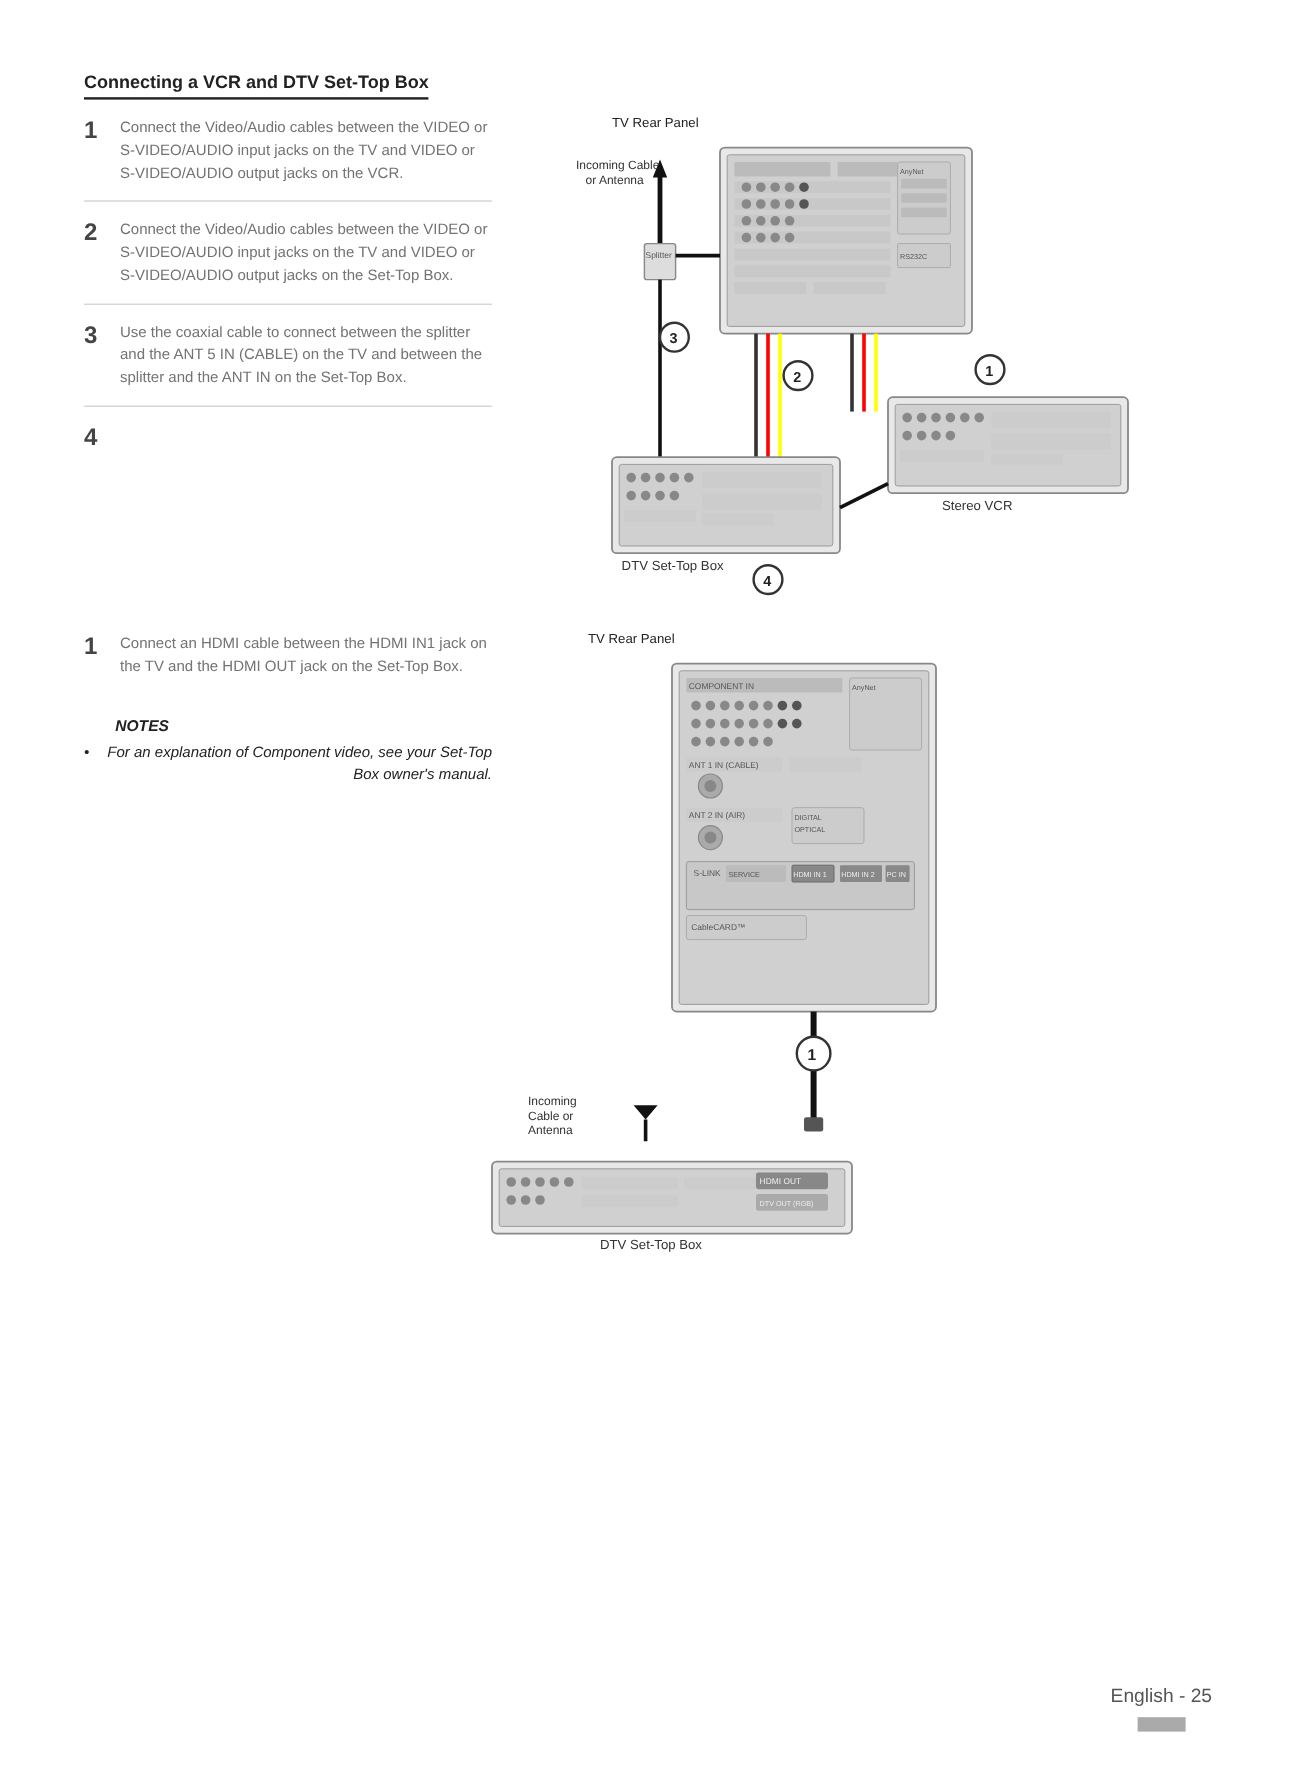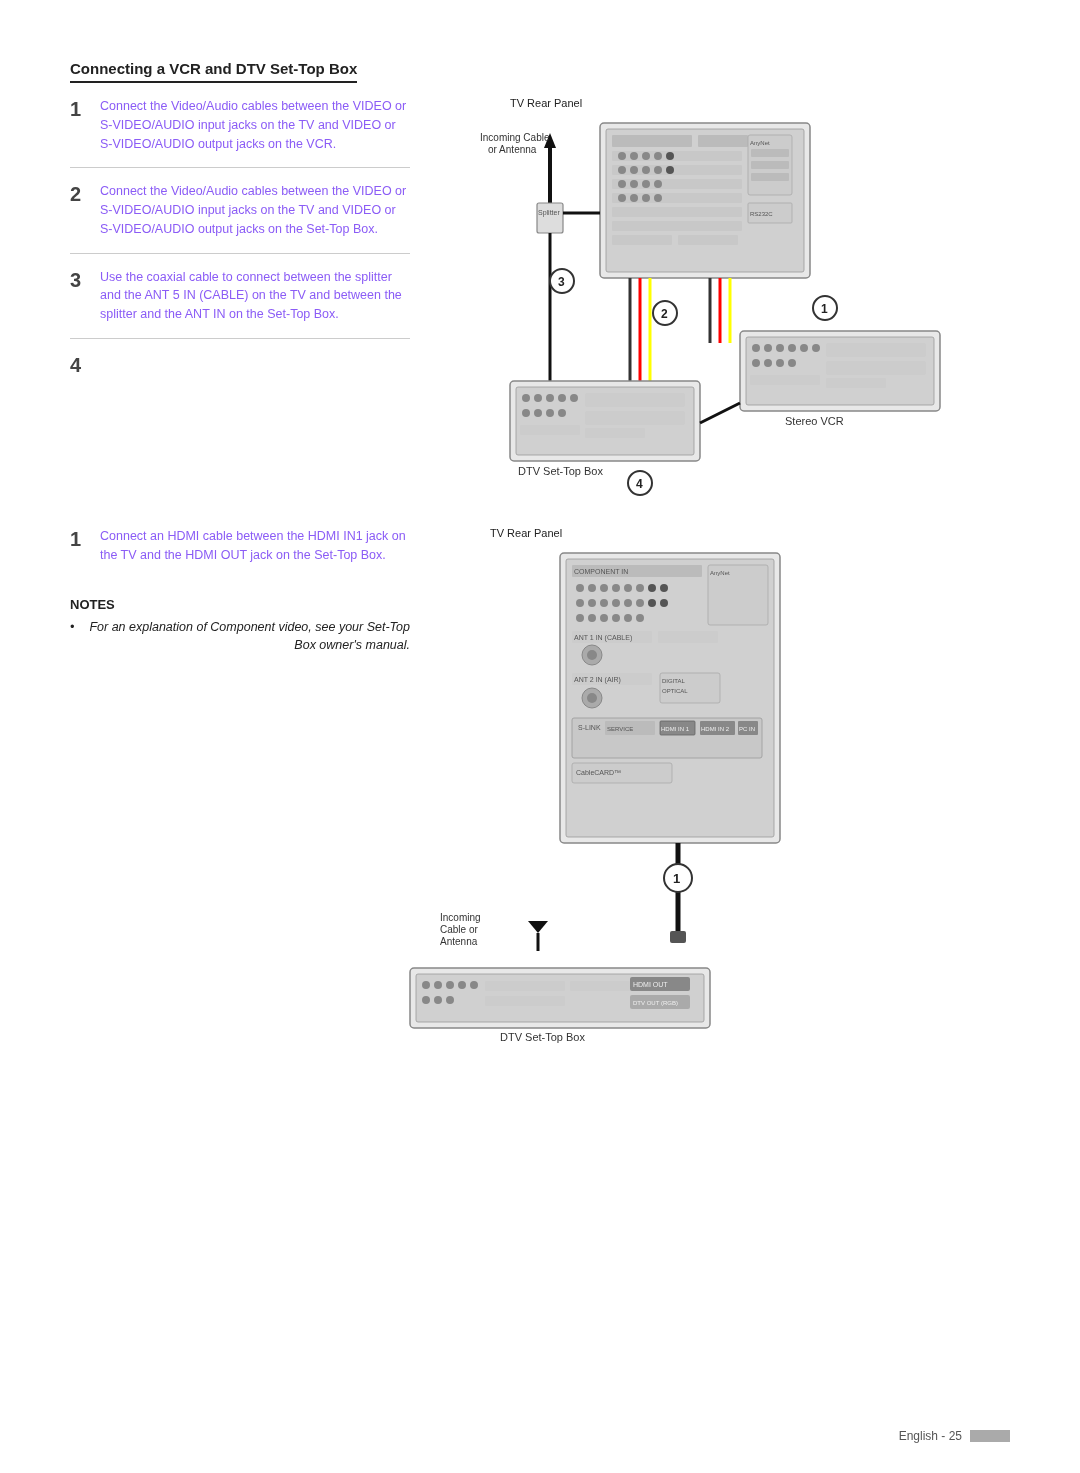--- a/index.html
+++ b/index.html
@@ -55,52 +55,55 @@
     .step-num {
       font-size: 20px;
       font-weight: bold;
       color: #444;
       min-width: 22px;
       line-height: 1.2;
     }
     .step-text {
       font-size: 12.5px;
       line-height: 1.5;
-      color: #8b5cf6;
+      color: #737373;
     }
     
     .notes-title {
       font-weight: bold;
+      font-style: italic;
       font-size: 13px;
       margin-top: 10px;
       margin-bottom: 6px;
+      margin-left: 26px;
     }
     .notes-item {
       font-size: 12.5px;
       line-height: 1.5;
       padding-left: 14px;
       position: relative;
       font-style: italic;
       text-align: right;
     }
     .notes-item::before {
       content: '•';
       position: absolute;
       left: 0;
     }
     
     .page-footer {
       position: absolute;
       bottom: 30px;
       right: 70px;
-      font-size: 12px;
+      font-size: 16px;
       color: #555;
       display: flex;
       align-items: center;
       gap: 8px;
+      flex-direction: column;
     }
     .page-footer-bar {
       width: 40px;
       height: 12px;
       background: #aaa;
       display: inline-block;
     }
     
     .diagram-svg {
       display: block;

